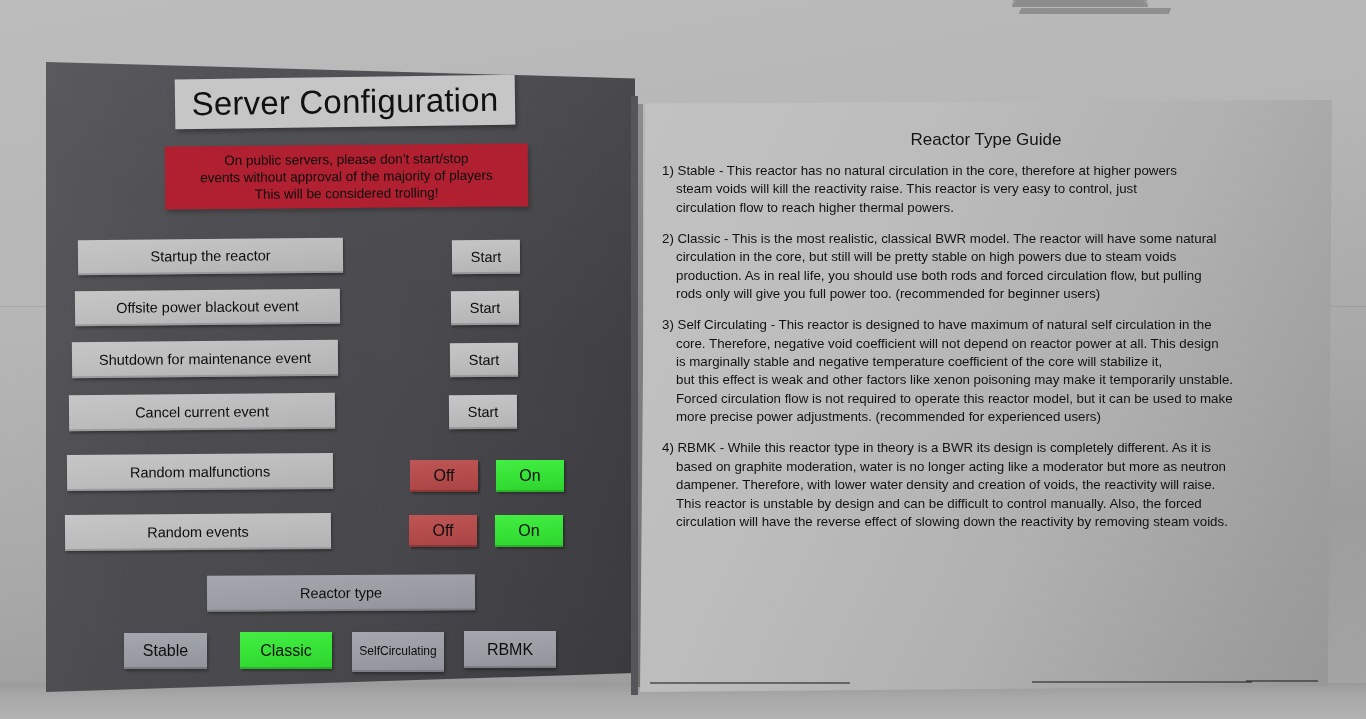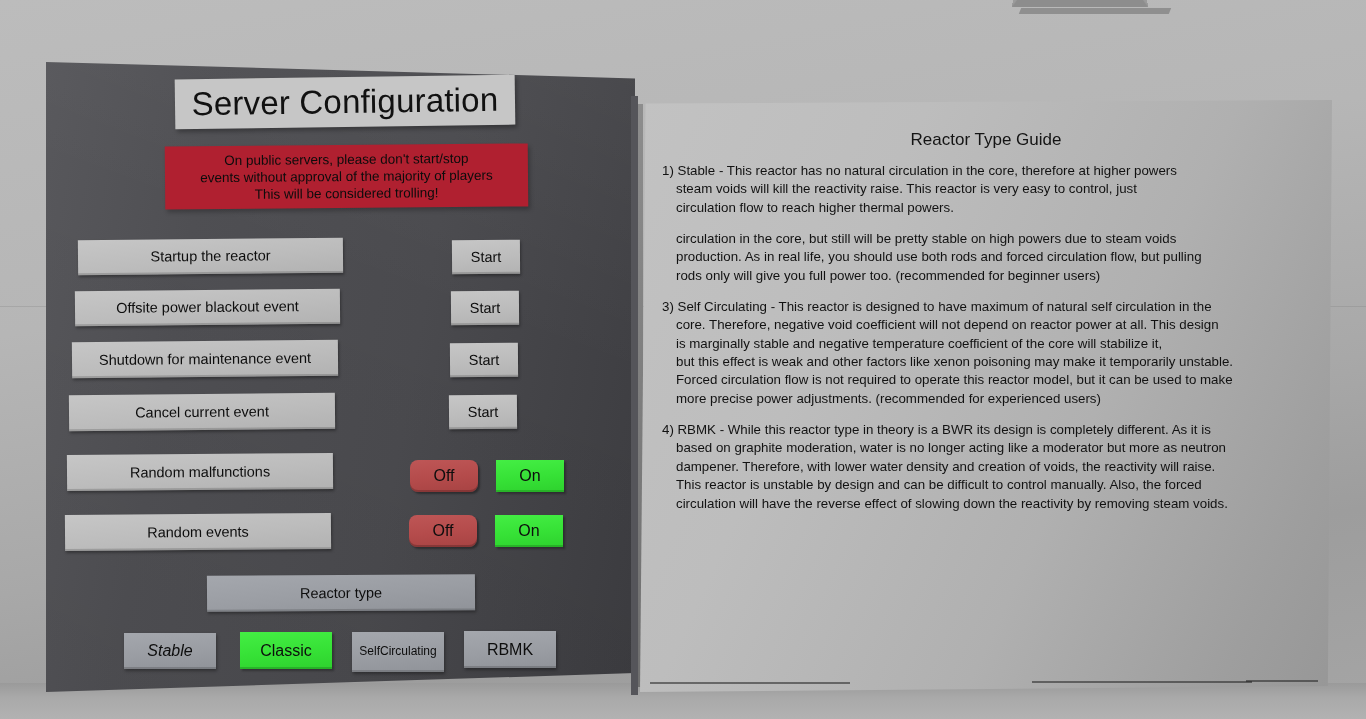--- a/index.html
+++ b/index.html
@@ -112,21 +112,20 @@
     box-shadow: 1px 2px 3px rgba(0,0,0,0.35), inset 0 -2px 0 rgba(0,0,0,0.16);
     font-family: "Liberation Sans", sans-serif;
     line-height: 1.12;
   }
   .btn.wide { font-size: 14.5px; }
   .btn.small { font-size: 14.5px; }
 
   .btn.red {
     background: linear-gradient(175deg, #be5656 0%, #b44b4b 55%, #a74343 100%);
     box-shadow: 2px 2px 2px rgba(0,0,0,0.35), inset 0 -2px 0 rgba(0,0,0,0.2);
-    border-radius: 8px;
   }
   .btn.green {
     background: linear-gradient(175deg, #44ee44 0%, #36e136 55%, #2ed12e 100%);
     box-shadow: 2px 2px 2px rgba(0,0,0,0.3), inset 0 -2px 0 rgba(0,0,0,0.16);
   }
   .btn.dark {
     background: linear-gradient(175deg, #a4a7ad 0%, #9a9da3 55%, #909399 100%);
   }
 
   
@@ -250,21 +249,21 @@
       <span>Off</span>
     </div>
     <div class="btn green" style="left:449px;top:453px;width:68px;height:32px;">
       <span>On</span>
     </div>
 
     <div class="btn dark" style="left:161px;top:513px;width:268px;height:36px;font-size:14.5px;transform:rotate(-0.35deg);">
       <span>Reactor type</span>
     </div>
 
-    <div class="btn dark" style="left:78px;top:571px;width:92px;height:36px;font-style:italic;">
+    <div class="btn dark" style="left:78px;top:571px;width:83px;height:36px;">
       <span>Stable</span>
     </div>
 
     <div class="btn green" style="left:194px;top:570px;width:92px;height:37px;">
       <span>Classic</span>
     </div>
 
     <div class="btn dark" style="left:306px;top:570px;width:92px;height:40px;flex-direction:row;font-size:12px;">
       <span>Self</span>
       <span>Circulating</span>
@@ -280,20 +279,21 @@
 
   <div id="right-panel">
     <div id="guide-title">Reactor Type Guide</div>
     <div id="guide-body">
         <div class="para">
           <div class="ln">1) Stable - This reactor has no natural circulation in the core, therefore at higher powers</div>
           <div class="ln ind">steam voids will kill the reactivity raise.  This reactor is very easy to control, just</div>
           <div class="ln ind">circulation flow to reach higher thermal powers.</div>
         </div>
         <div class="para">
+          <div class="ln">2) Classic - This is the most realistic, classical BWR model. The reactor will have some natural</div>
           <div class="ln ind">circulation in the core, but still will be pretty stable on high powers due to steam voids</div>
           <div class="ln ind">production. As in real life, you should use both rods and forced circulation flow, but pulling</div>
           <div class="ln ind">rods only will give you full power too. (recommended for beginner users)</div>
         </div>
         <div class="para">
           <div class="ln">3) Self Circulating - This reactor is designed to have maximum of natural self circulation in the</div>
           <div class="ln ind">core. Therefore, negative void coefficient will not depend on reactor power at all. This design</div>
           <div class="ln ind">is marginally stable and negative temperature coefficient of the core will stabilize it,</div>
           <div class="ln ind">but this effect is weak and other factors like xenon poisoning may make it temporarily unstable.</div>
           <div class="ln ind">Forced circulation flow is not required to operate this reactor model, but it can be used to make</div>

